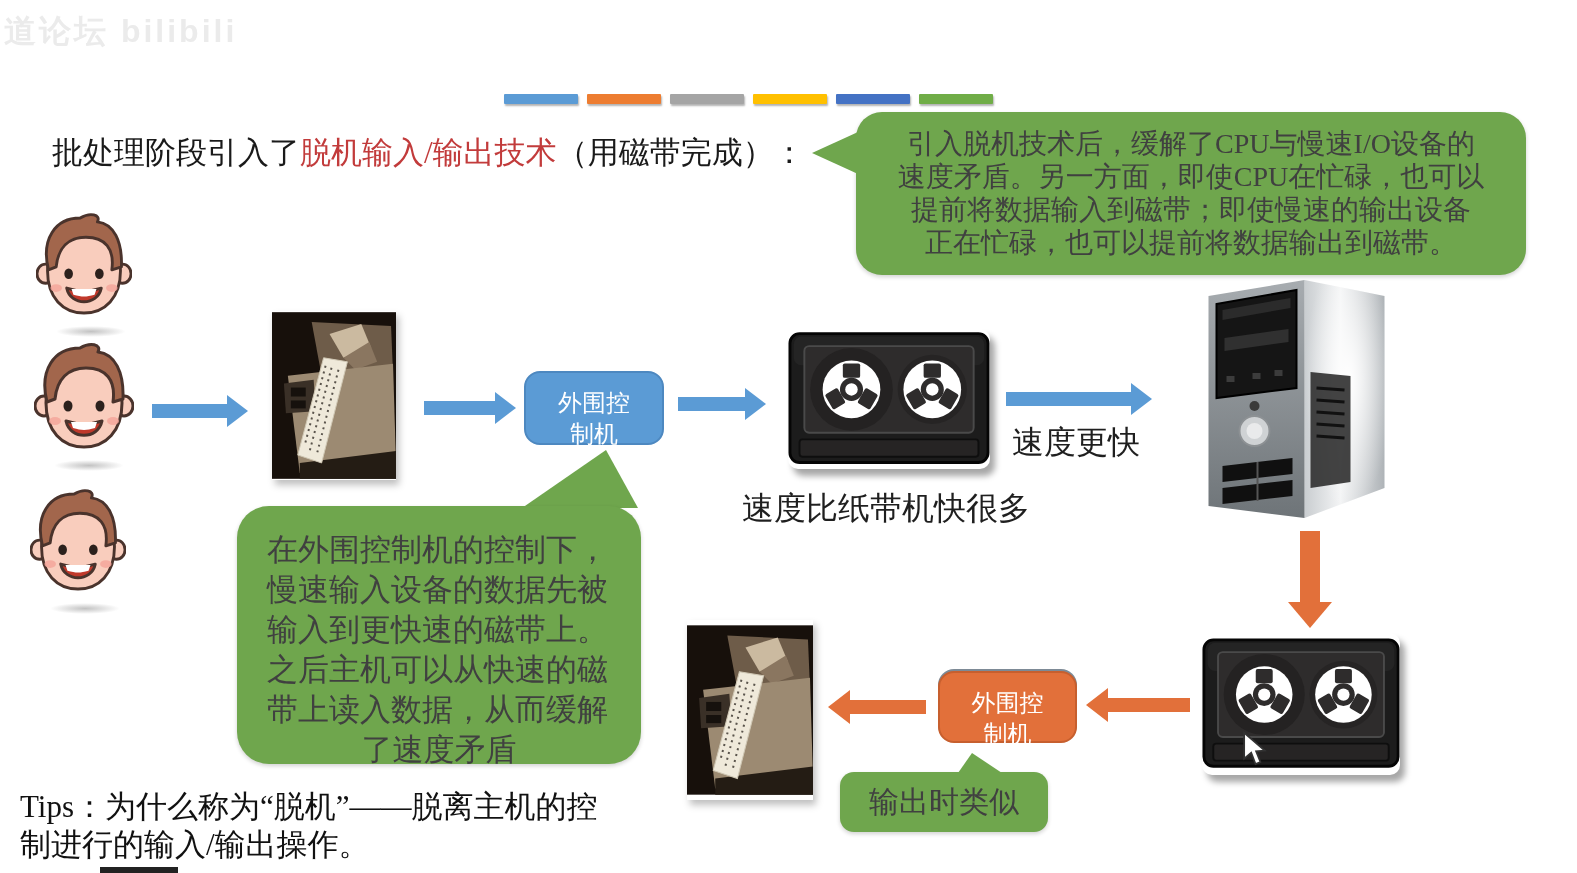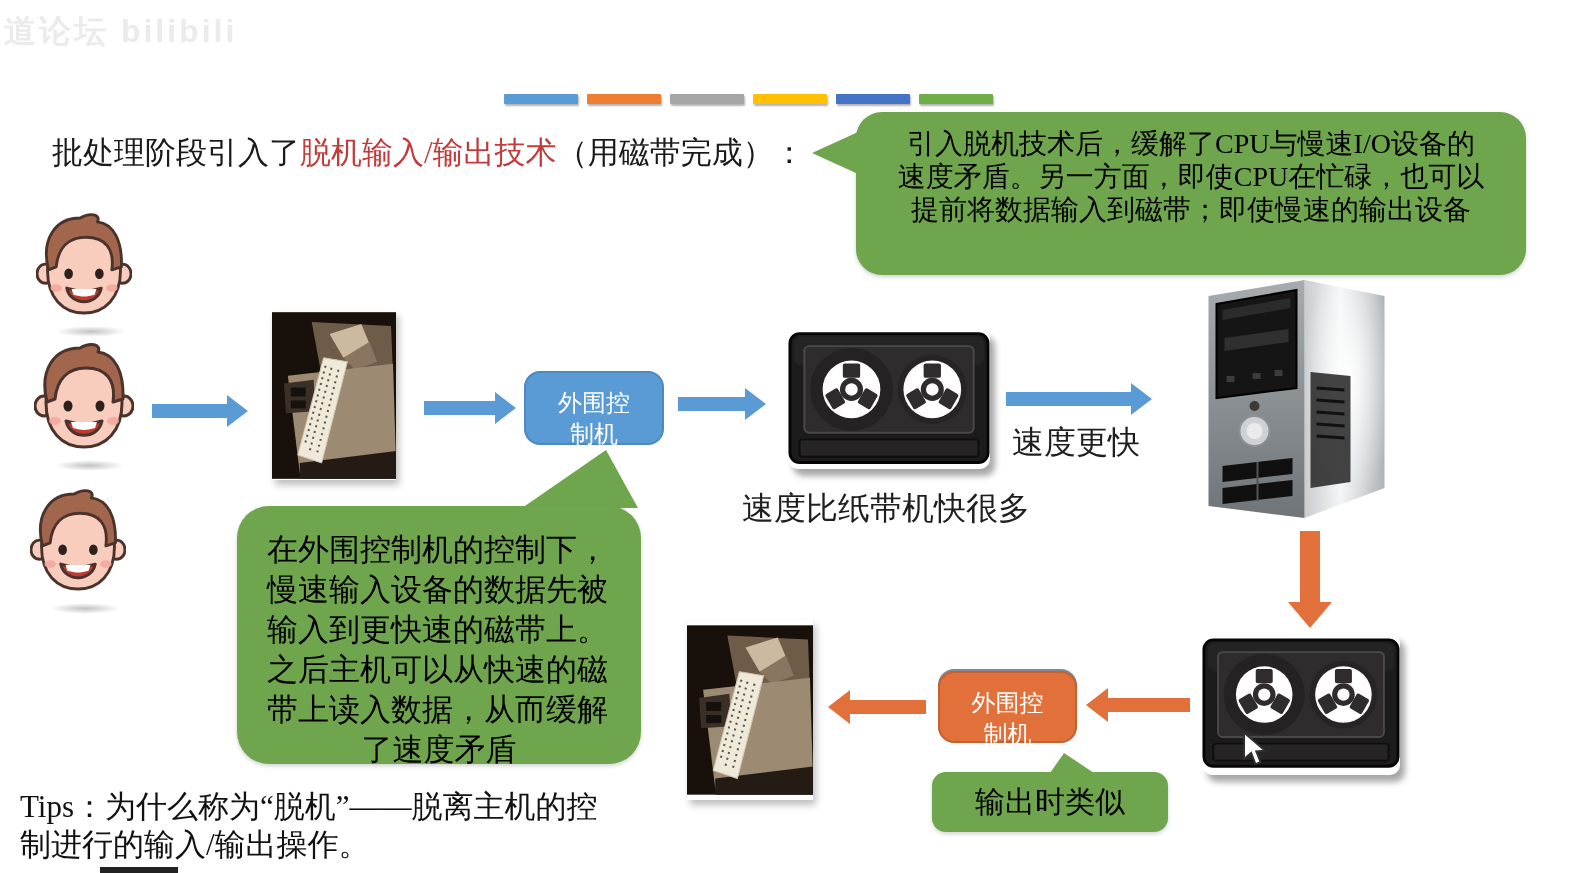--- a/index.html
+++ b/index.html
@@ -17,30 +17,30 @@
          color:#2E75B6;letter-spacing:4px;}
   .bars{left:504px;top:94px;width:520px;height:12px;display:flex;gap:9px;}
   .bars span{display:inline-block;width:74px;height:10px;border-radius:1px;
              box-shadow:1px 2px 2px rgba(0,0,0,.3);}
 
   
   .intro{left:52px;top:132px;font-size:31px;color:#1a1a1a;white-space:nowrap;}
   .intro .hl{color:#C23B3B;}
 
   
-  .bubble{background:#6FA64D;color:#000000;border-radius:26px;box-shadow:0 2px 4px rgba(0,0,0,.18);}
+  .bubble{background:#6FA64D;color:#404040;border-radius:26px;box-shadow:0 2px 4px rgba(0,0,0,.18);}
   .bub-top{left:856px;top:112px;width:670px;height:163px;text-align:center;
            font-size:28px;line-height:33px;padding-top:15px;box-sizing:border-box;}
   .bub-top .tail{position:absolute;left:-44px;top:20px;width:0;height:0;
                  border-top:21px solid transparent;border-bottom:21px solid transparent;
                  border-right:46px solid #6FA64D;}
   .bub-mid{left:237px;top:506px;width:404px;height:258px;border-radius:32px;
            font-size:31px;line-height:40px;padding:24px 0 0 30px;box-sizing:border-box;}
   .bub-mid .ln-center{text-align:center;padding-right:30px;}
-  .bub-out{left:932px;top:772px;width:236px;height:60px;border-radius:14px;
+  .bub-out{left:840px;top:772px;width:208px;height:60px;border-radius:14px;
            font-size:30px;line-height:60px;text-align:center;}
   .bub-out .tail{position:absolute;left:118px;top:-19px;width:0;height:0;
                  border-left:14px solid transparent;border-right:30px solid transparent;
                  border-bottom:20px solid #6FA64D;}
 
   
   .ctrl{border-radius:16px;color:#fff;text-align:center;font-size:24px;line-height:31px;
         padding-top:15px;box-sizing:border-box;}
   .ctrl-blue{left:524px;top:371px;width:140px;height:74px;background:#5B9BD5;border:2px solid #4d88c0;}
   .ctrl-orange{left:938px;top:671px;width:139px;height:72px;background:#E2703A;border:2px solid #c75f2e;
@@ -193,20 +193,21 @@
 
   <div class="abs intro">
     <span>批处理阶段引入了</span><span class="hl">脱机输入/输出技术</span><span>（用磁带完成）：</span>
   </div>
 
   <div class="abs bubble bub-top">
     <div class="tail"></div>
     <div>引入脱机技术后，缓解了CPU与慢速I/O设备的</div>
     <div>速度矛盾。另一方面，即使CPU在忙碌，也可以</div>
     <div>提前将数据输入到磁带；即使慢速的输出设备</div>
+    <div>正在忙碌，也可以提前将数据输出到磁带。</div>
   </div>
 
   <svg class="abs" style="left:36px;top:212px" width="96" height="108" viewBox="0 0 100 112">
       <use href="#boy-face"></use>
     </svg>
   <div class="abs face-shadow" style="left:56px;top:326px;width:70px;height:11px"></div>
   <svg class="abs" style="left:34px;top:342px" width="100" height="112" viewBox="0 0 100 112">
       <use href="#boy-face"></use>
     </svg>
   <div class="abs face-shadow" style="left:54px;top:460px;width:70px;height:11px"></div>

